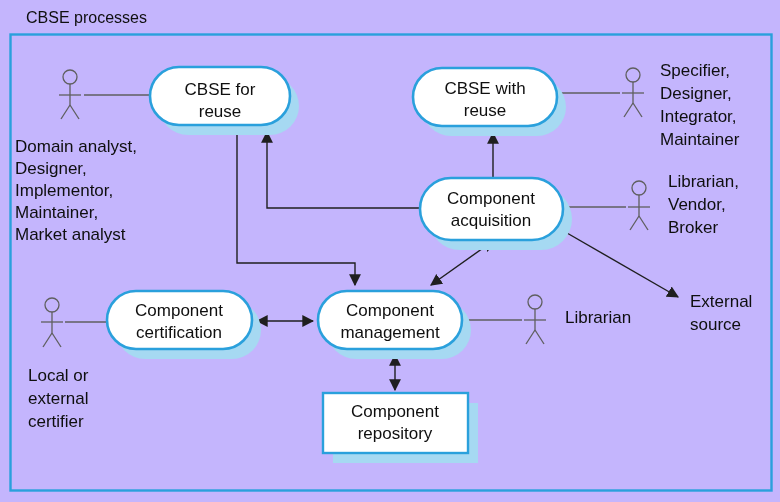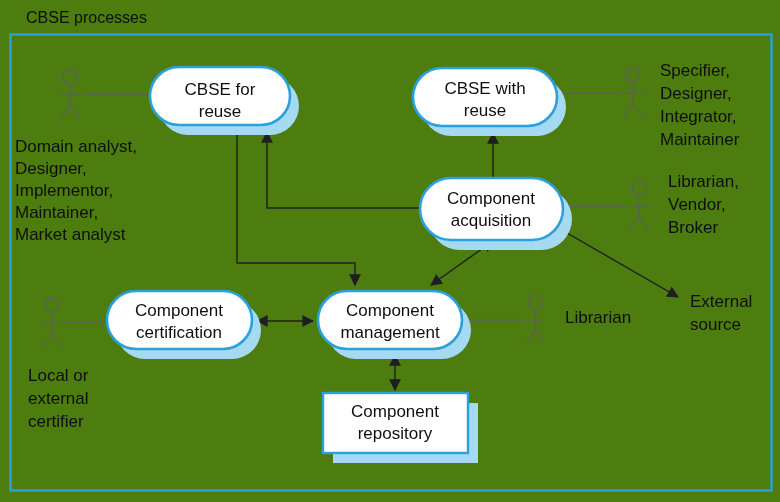--- a/index.html
+++ b/index.html
@@ -3,21 +3,21 @@
 <meta charset="utf-8">
 <style>
   :root{
     --accent:#2aa0dc;
     --shadow:#a6d9f2;
     --line:#1f1f1f;
     --actor:#5f5f5f;
     --text:#0f0f0f;
   }
   html,body{margin:0;padding:0;background:#ffffff;}
-  .stage{position:relative;width:780px;height:502px;background:#4d7c0f;overflow:hidden;}
+  .stage{position:relative;width:780px;height:502px;background:#c4b5fd;overflow:hidden;}
   svg text{font-family:"Liberation Sans",sans-serif;fill:var(--text);}
   .title-lbl{font-size:16px;}
   .lbl{font-size:17px;}
   .bubble-lbl{font-size:17px;text-anchor:middle;}
   .frame{fill:none;stroke:var(--accent);stroke-width:2.4;}
   .bubble-shadow{fill:var(--shadow);stroke:none;}
   .bubble{fill:#ffffff;stroke:var(--accent);stroke-width:2.6;}
   .repo-shadow{fill:var(--shadow);stroke:none;}
   .repo{fill:#ffffff;stroke:var(--accent);stroke-width:2.4;}
   .assoc{stroke:var(--actor);stroke-width:1.3;fill:none;}

